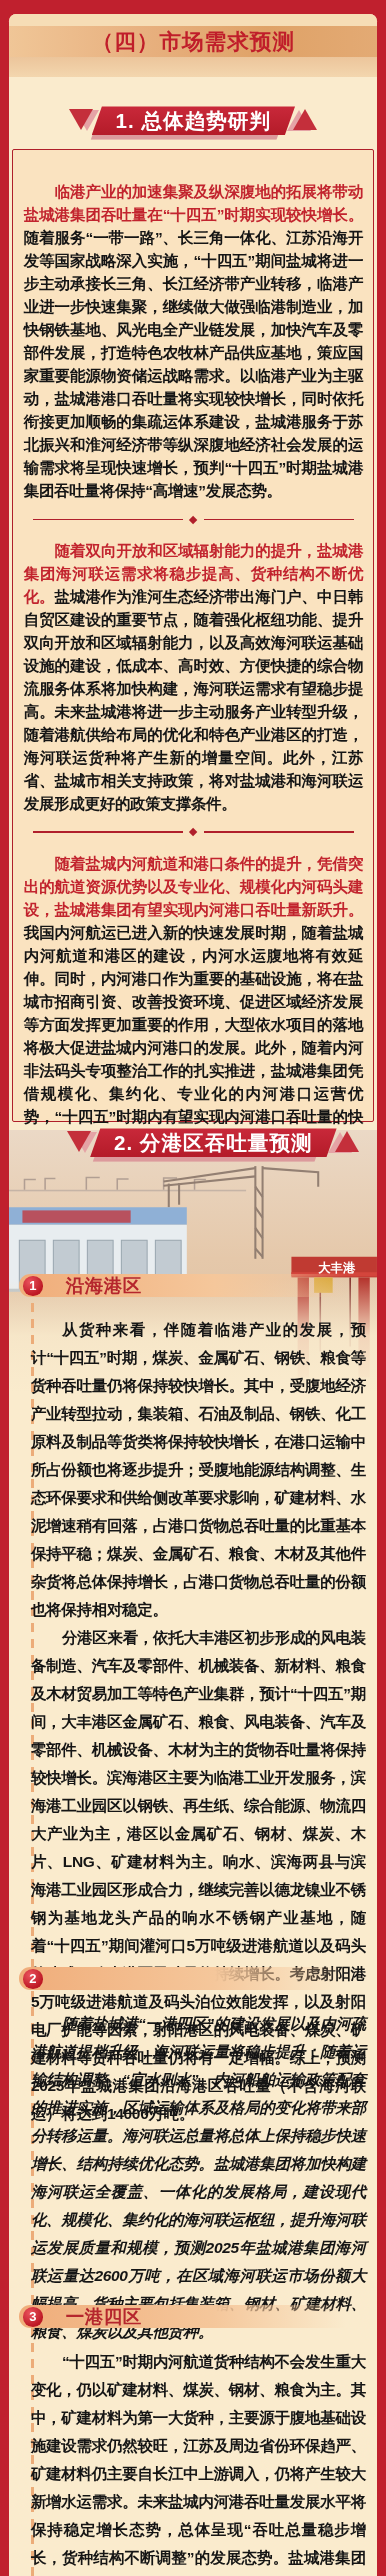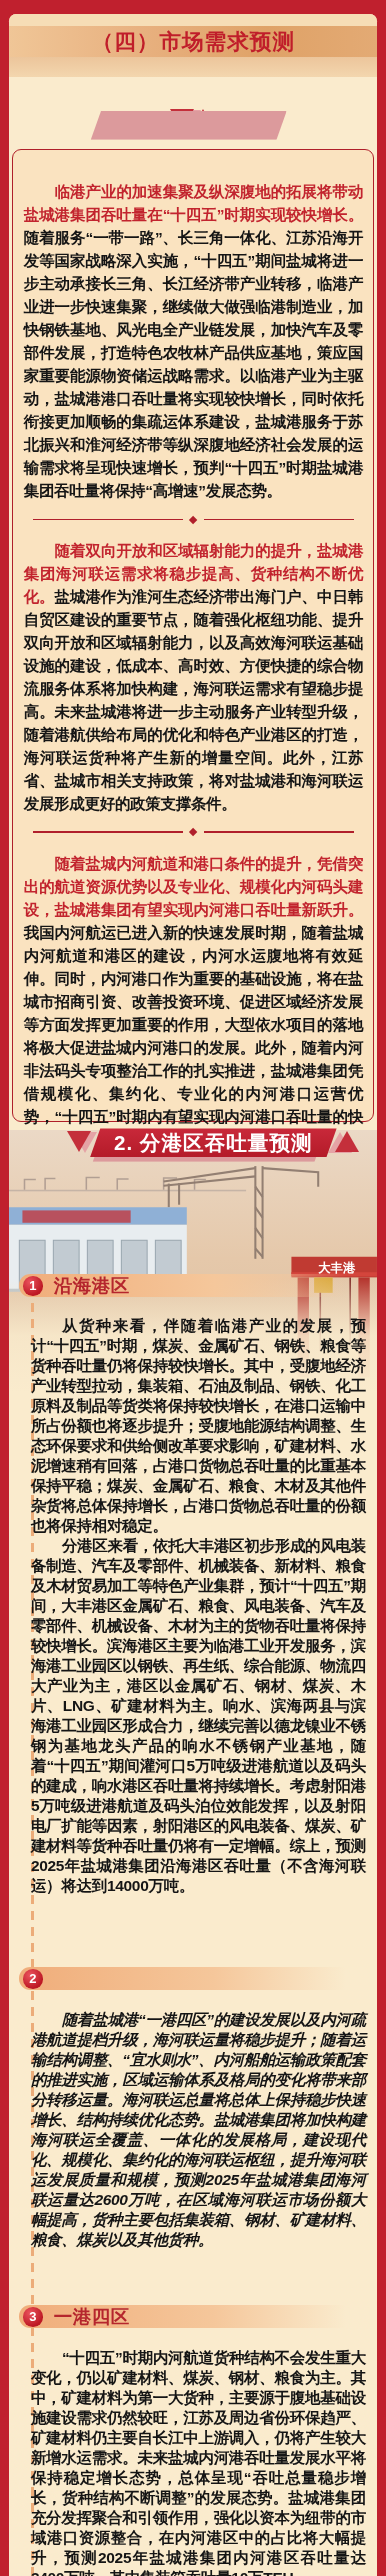--- a/index.html
+++ b/index.html
@@ -32,21 +32,21 @@
   .tris-r{margin-left:-7.2px;}
   .tris-l .t1{left:6.2px;top:1px;border-top:21.6px solid #E5A3A6;}
   .tris-l .t2{left:0;top:0;border-top:21.6px solid #C42F3B;}
   .tris-r .t1{left:-1px;top:1px;border-bottom:21.6px solid #E5A3A6;}
   .tris-r .t2{left:5.2px;top:0;border-bottom:21.6px solid #C42F3B;}
   .banner-1{top:92px;}
   .banner-2{top:1114px;z-index:6;padding-left:20px;}
 
   
   .box1{position:absolute;left:3.1px;top:135px;width:362px;height:973px;box-sizing:border-box;
-        border:1.5px solid #AF1F2A;border-radius:9px;background:#FAE3C0;padding:30px 10.3px 0 10.3px;}
+        border:1.5px solid #AF1F2A;border-radius:2px;background:#FAE3C0;padding:30px 10.3px 0 10.3px;}
   .body-p{margin:0;font-size:15.5px;line-height:23px;font-weight:bold;color:#151515;
           text-align:justify;text-indent:2em;letter-spacing:-0.3px;}
   .lead{color:#C2242E;}
   .divider{display:flex;align-items:center;height:7.7px;margin:13.4px 9.3px 15.5px 9.3px;}
   .d-line{flex:1;height:1.5px;background:#B01F2B;}
   .d-diamond{width:6.2px;height:6.2px;background:#B01F2B;transform:rotate(45deg);margin:0 7.2px;}
 
   
   .photo1{position:absolute;left:0;top:1116px;width:368px;height:286px;overflow:hidden;
           background:linear-gradient(180deg,#EBD9C6 0%,#E5C8AA 45%,#DEC3A6 70%,#D9C6AF 100%);}
@@ -54,33 +54,33 @@
   .photo1-fade{position:absolute;left:0;top:0;width:368px;height:286px;
       background:linear-gradient(180deg,rgba(250,235,205,0) 0%,rgba(250,235,205,0) 52%,rgba(250,235,205,.88) 72%,#FAEBCD 92%);}
 
   
   .hstrip{position:absolute;left:9.8px;width:355px;height:23px;border-radius:11.3px 0 0 11.3px;
           background:linear-gradient(90deg,#F0AD7A 0%,#F5C79B 55%,rgba(245,199,155,0) 92%);
           display:flex;align-items:center;z-index:5;}
   .hnum{width:19.6px;height:19.6px;margin-left:4.1px;border-radius:50%;
         background:radial-gradient(circle at 35% 30%,#EA535D,#BD1824 70%);
         color:#fff;font-size:13px;font-weight:bold;text-align:center;line-height:19.6px;}
-  .htitle{margin-left:11px;font-size:18.5px;font-weight:bold;color:#B5262D;letter-spacing:0.5px;white-space:nowrap;}
+  .htitle{margin-left:23px;font-size:18.5px;font-weight:bold;color:#B5262D;letter-spacing:0.5px;white-space:nowrap;}
   .htitle-long{font-size:17px;letter-spacing:-0.5px;}
   .hstrip-1{top:1260px;}
   .hstrip-2{top:1953px;}
   .hstrip-3{top:2291px;}
 
   
   .dash-rail{position:absolute;left:21.6px;top:1289px;width:3.1px;height:1319px;z-index:1;
       background:repeating-linear-gradient(180deg,#ECAC79 0 9.3px,rgba(0,0,0,0) 9.3px 16px);}
 
   
   .flow{position:absolute;left:21.6px;width:335px;z-index:4;}
-  .flow .body-p{line-height:20px;}
+  .flow .body-p{line-height:28px;}
   .flow-i1{top:1302px;}
   .flow-i2{top:1996px;font-style:italic;}
   .flow-i3{top:2334px;}
 </style>
 </head>
 <body>
 
 <div class="page">
   <div class="card">
 
@@ -88,20 +88,21 @@
     <div class="hdr-main"></div>
     <div class="hdr-mid"></div>
     <div class="hdr-title">（四）市场需求预测</div>
 
     <div class="banner banner-1">
       <span class="tris tris-l">
           <span class="tri t1"></span>
           <span class="tri t2"></span>
         </span>
       <span class="ribbon-shadow" style="width:196px;"></span>
+      <div class="ribbon"><span>1. 总体趋势研判</span></div>
       <span class="tris tris-r">
           <span class="tri t1"></span>
           <span class="tri t2"></span>
         </span>
     </div>
 
     <div class="box1">
       <p class="body-p"><span class="lead">临港产业的加速集聚及纵深腹地的拓展将带动盐城港集团吞吐量在“十四五”时期实现较快增长。</span><span>随着服务“一带一路”、长三角一体化、江苏沿海开发等国家战略深入实施，“十四五”期间盐城将进一步主动承接长三角、长江经济带产业转移，临港产业进一步快速集聚，继续做大做强临港制造业，加快钢铁基地、风光电全产业链发展，加快汽车及零部件发展，打造特色农牧林产品供应基地，策应国家重要能源物资储运战略需求。以临港产业为主驱动，盐城港港口吞吐量将实现较快增长，同时依托衔接更加顺畅的集疏运体系建设，盐城港服务于苏北振兴和淮河经济带等纵深腹地经济社会发展的运输需求将呈现快速增长，预判“十四五”时期盐城港集团吞吐量将保持“高增速”发展态势。</span></p>
       <div class="divider">
           <span class="d-line"></span>

